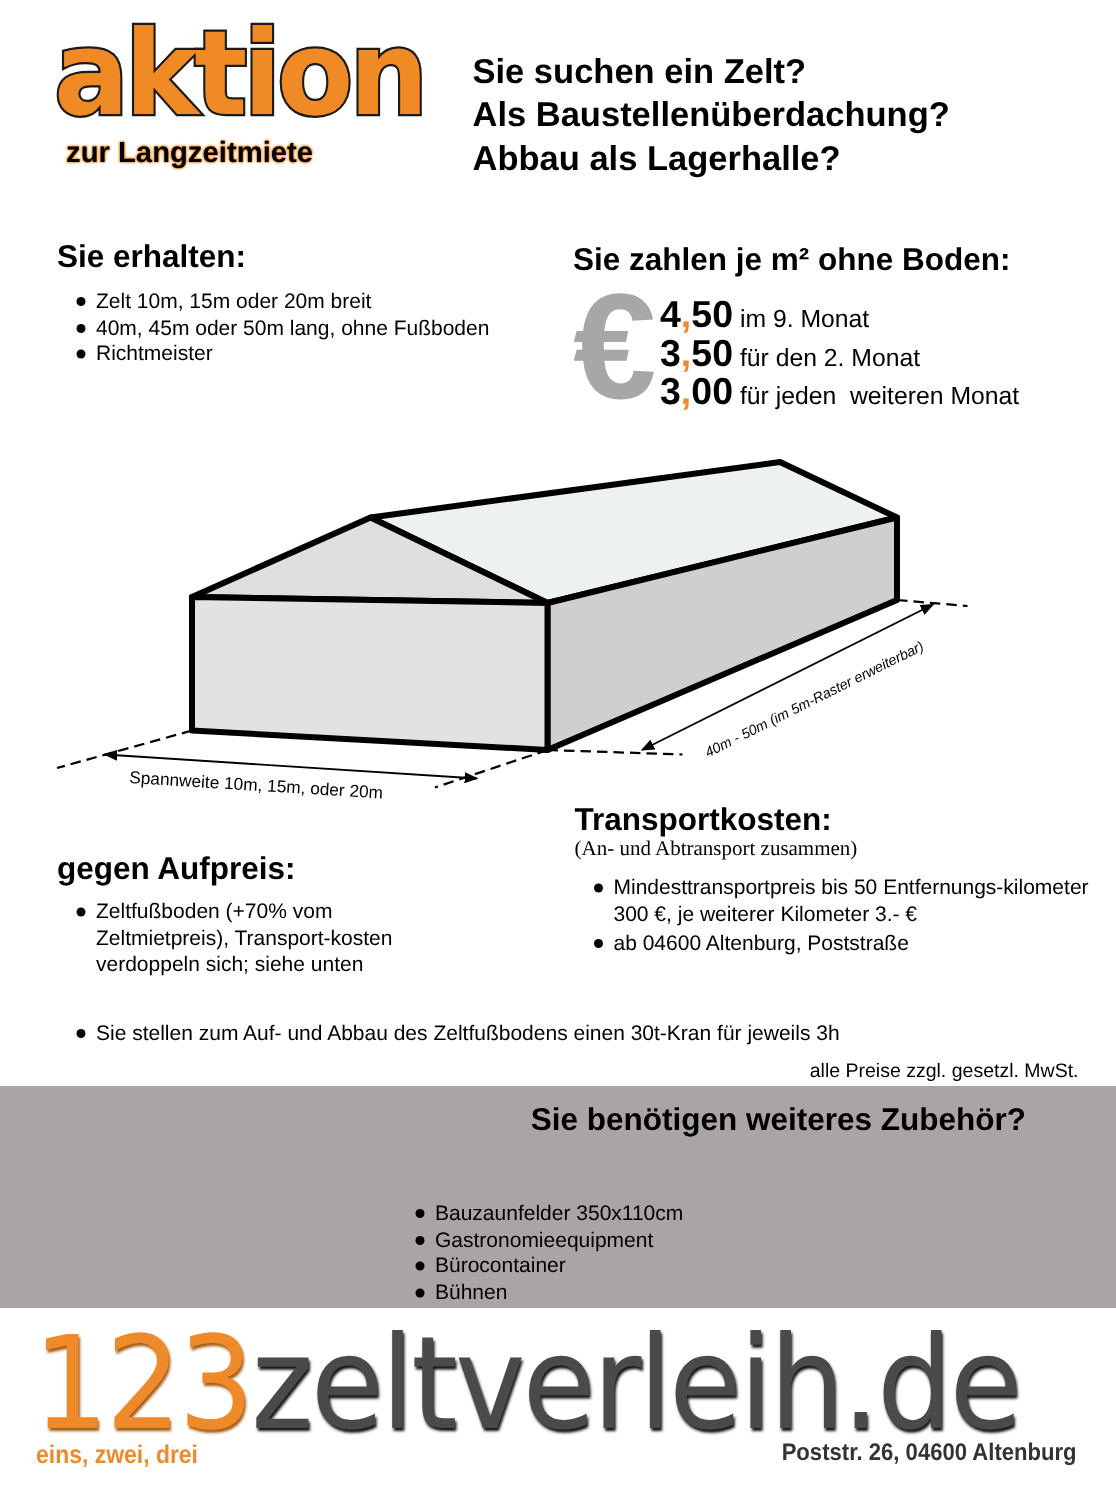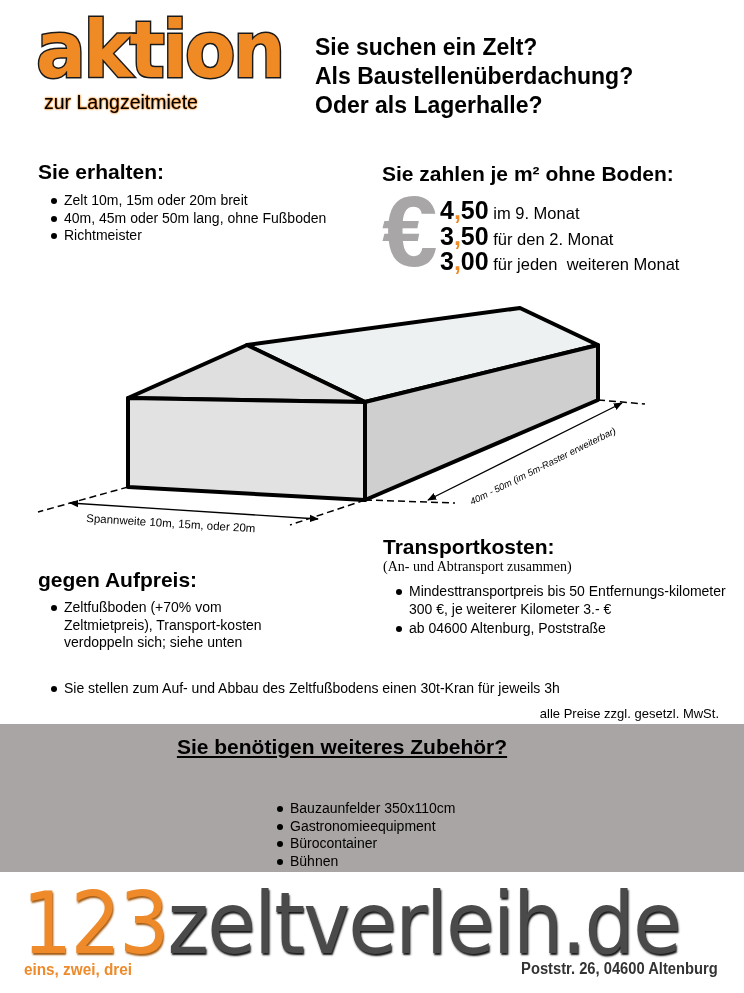--- a/index.html
+++ b/index.html
@@ -4,21 +4,21 @@
 <style>
   html, body { margin: 0; padding: 0; background: #ffffff; }
   body { width: 744px; height: 993px; position: relative; overflow: hidden;
          font-family: "Liberation Sans", "DejaVu Sans", sans-serif; color: #000; }
   .abs { position: absolute; }
 
   
   .aktion { left: 36px; top: 10px; font-family: "DejaVu Sans", sans-serif; font-weight: bold;
             font-size: 78px; line-height: 80px; letter-spacing: -3px; color: #f08a24;
             -webkit-text-stroke: 3px #1a1a1a; paint-order: stroke fill; transform: scaleX(0.95); transform-origin: left top; }
-  .aktion-sub { left: 44px; top: 91px; font-weight: normal; font-size: 19.5px; color: #000;
+  .aktion-sub { left: 44px; top: 91px; font-weight: bold; font-size: 19.5px; color: #000;
                 text-shadow: 0 0 2px #f08a24, 0 0 2px #f08a24, 0 0 1px #f08a24; }
 
   .headline { left: 315px; top: 33px; font-weight: bold; font-size: 23px; line-height: 29px; }
 
   .h2 { font-weight: bold; font-size: 21px; line-height: 24px; }
   ul.bul { list-style: none; margin: 12px; padding: 0; font-size: 14px; line-height: 17.5px; }
   ul.bul li { position: relative; padding-left: 14px; }
   ul.bul li::before { content: ""; position: absolute; left: 1px; top: 6px; width: 6px; height: 6px;
                       border-radius: 50%; background: #000; }
 
@@ -37,41 +37,41 @@
   .transport .sub { font-size: 14px; line-height: 16px; margin-top: 0px; font-family: Liberation Serif, serif; }
   .transport ul { margin-top: 8px; }
 
   .aufpreis { left: 38px; top: 568px; width: 260px; }
   .aufpreis ul { margin-top: 7px; }
   .krane { left: 38px; top: 668px; }
 
   .mwst { right: 25px; top: 706px; font-size: 13px; }
 
   .band { left: 0; top: 724px; width: 744px; height: 148px; background: #a9a5a4; }
-  .band-title { width: 684px; text-align: center; top: 735px; left: 0; font-weight: bold; font-size: 21px; text-decoration: underline; }
+  .band-title { width: 684px; text-align: right; top: 735px; left: 0; font-weight: bold; font-size: 21px; }
   .band-list { left: 264px; top: 788px; }
   .band-list li { font-size: 14px; line-height: 17.7px; padding-left: 18px; }
 
   .logo { left: 22px; top: 878px; font-family: "DejaVu Sans", sans-serif; font-size: 86px; line-height: 90px;
           letter-spacing: -2px; transform: scaleX(0.92); transform-origin: left top; white-space: nowrap; }
   .logo .digits { color: #ee8a2a; text-shadow: 1px 2px 2px #a45a10; }
   .logo .word { color: #4a4a4a; text-shadow: 1px 2px 2px #111; }
   .logo-tag { left: 24px; top: 960px; color: #ee8a2a; font-weight: bold; font-size: 17px; transform: scaleX(0.9); transform-origin: left top; }
   .logo-addr { right: 26px; top: 960px; color: #333; font-weight: bold; font-size: 16px; transform: scaleX(0.92); transform-origin: right top; }
 </style>
 </head>
 <body>
 
 <div class="abs aktion">aktion</div>
 <div class="abs aktion-sub">zur Langzeitmiete</div>
 
 <div class="abs headline">
   <div>Sie suchen ein Zelt?</div>
   <div>Als Baustellenüberdachung?</div>
-  <div>Oder als Lagerhalle?</div>
+  <div>Abbau als Lagerhalle?</div>
 </div>
 
 <div class="abs erhalten">
   <div class="h2">Sie erhalten:</div>
   <ul class="bul">
     <li>Zelt 10m, 15m oder 20m breit</li>
     <li>40m, 45m oder 50m lang, ohne Fußboden</li>
     <li>Richtmeister</li>
   </ul>
 </div>

